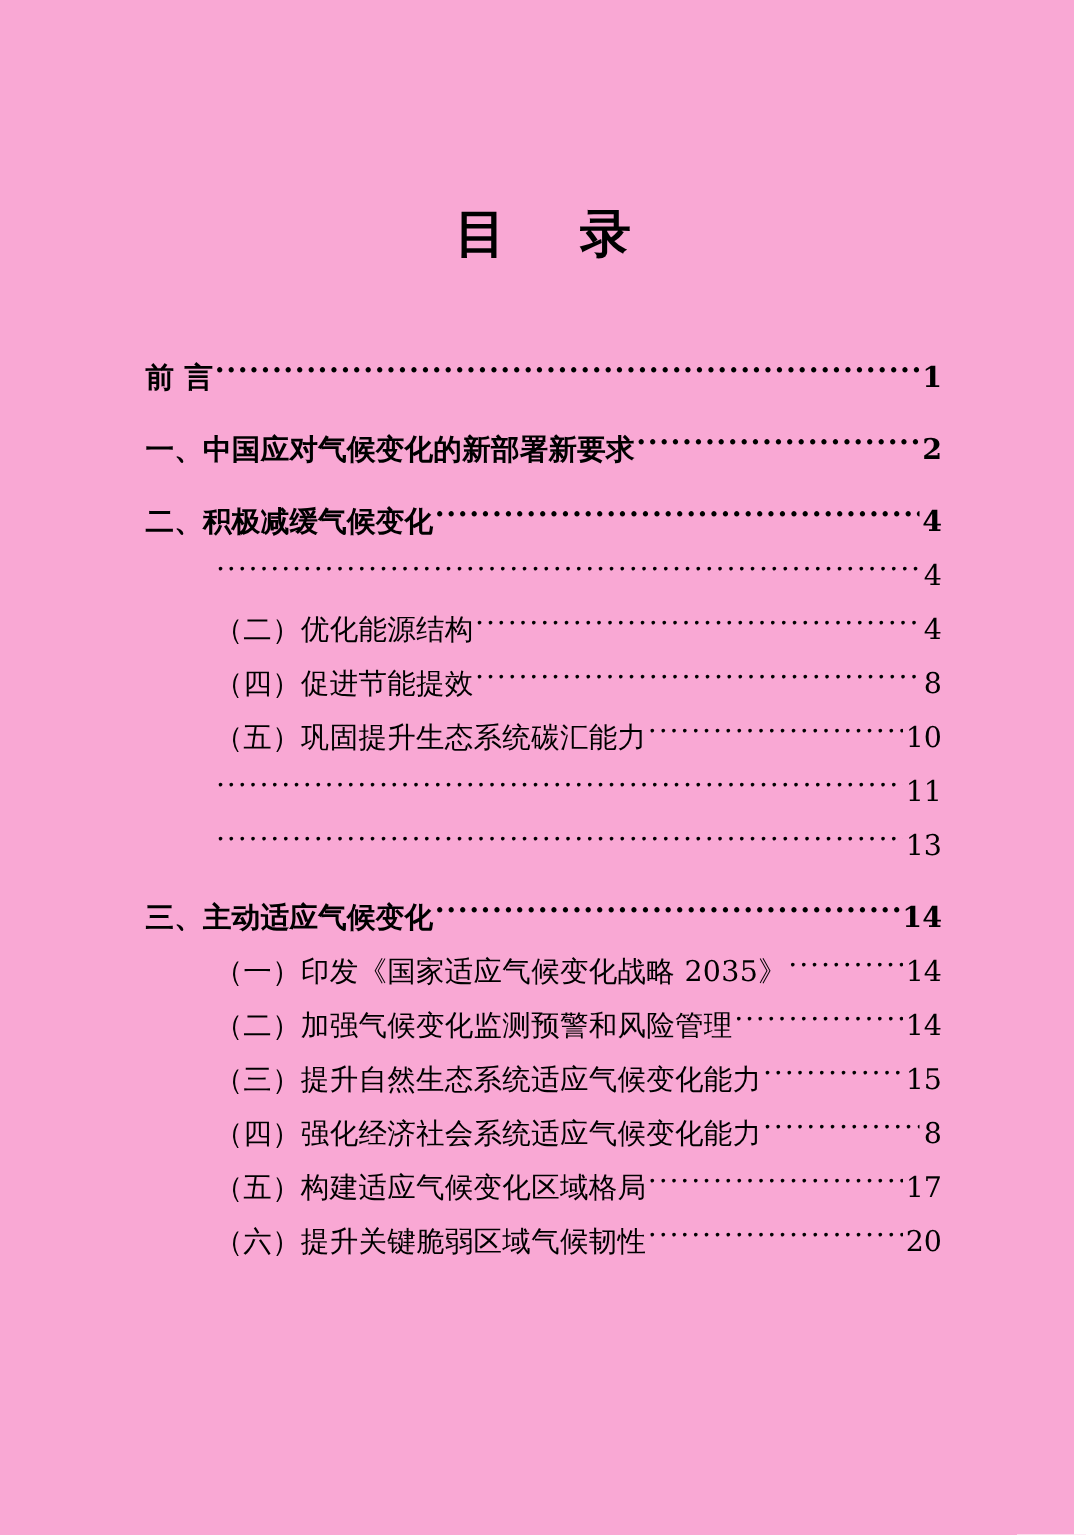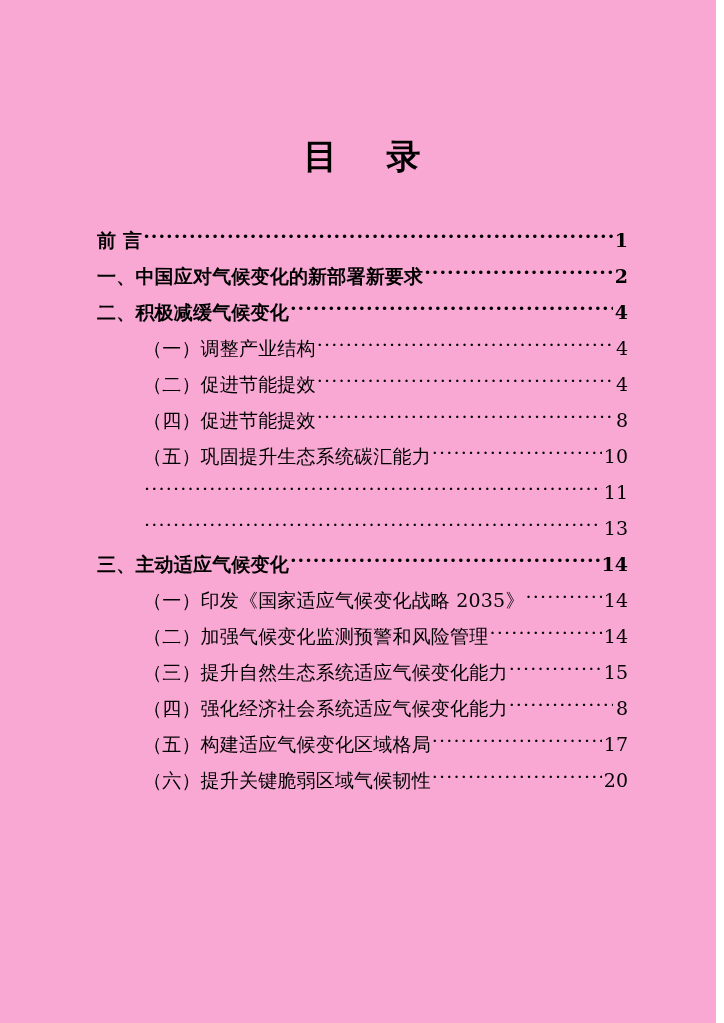--- a/index.html
+++ b/index.html
@@ -46,20 +46,21 @@
     height: 36px;
     line-height: 36px;
     width: 100%;
     box-sizing: border-box;
     font-size: 19px;
     white-space: nowrap;
   }
   .toc-row.level-1 {
     font-weight: bold;
     padding-left: 0;
+    margin-top: 12px;
   }
   .toc-row.level-2 {
     font-weight: normal;
     padding-left: 46px;
   }
   .toc-label {
     flex: 0 0 auto;
     letter-spacing: 0.01em;
   }
   .toc-leader {
@@ -109,26 +110,25 @@
         <span class="toc-label">一、中国应对气候变化的新部署新要求</span>
         <span class="toc-leader"></span>
         <span class="toc-page">2</span>
       </div>
       <div class="toc-row level-1">
         <span class="toc-label">二、积极减缓气候变化</span>
         <span class="toc-leader"></span>
         <span class="toc-page">4</span>
       </div>
       <div class="toc-row level-2">
-        <span class="toc-label">（一）调整产业结构</span>
         <span class="toc-leader"></span>
         <span class="toc-page">4</span>
       </div>
       <div class="toc-row level-2">
-        <span class="toc-label">（二）促进节能提效</span>
+        <span class="toc-label">（二）优化能源结构</span>
         <span class="toc-leader"></span>
         <span class="toc-page">4</span>
       </div>
       <div class="toc-row level-2">
         <span class="toc-label">（四）促进节能提效</span>
         <span class="toc-leader"></span>
         <span class="toc-page">8</span>
       </div>
       <div class="toc-row level-2">
         <span class="toc-label">（五）巩固提升生态系统碳汇能力</span>

